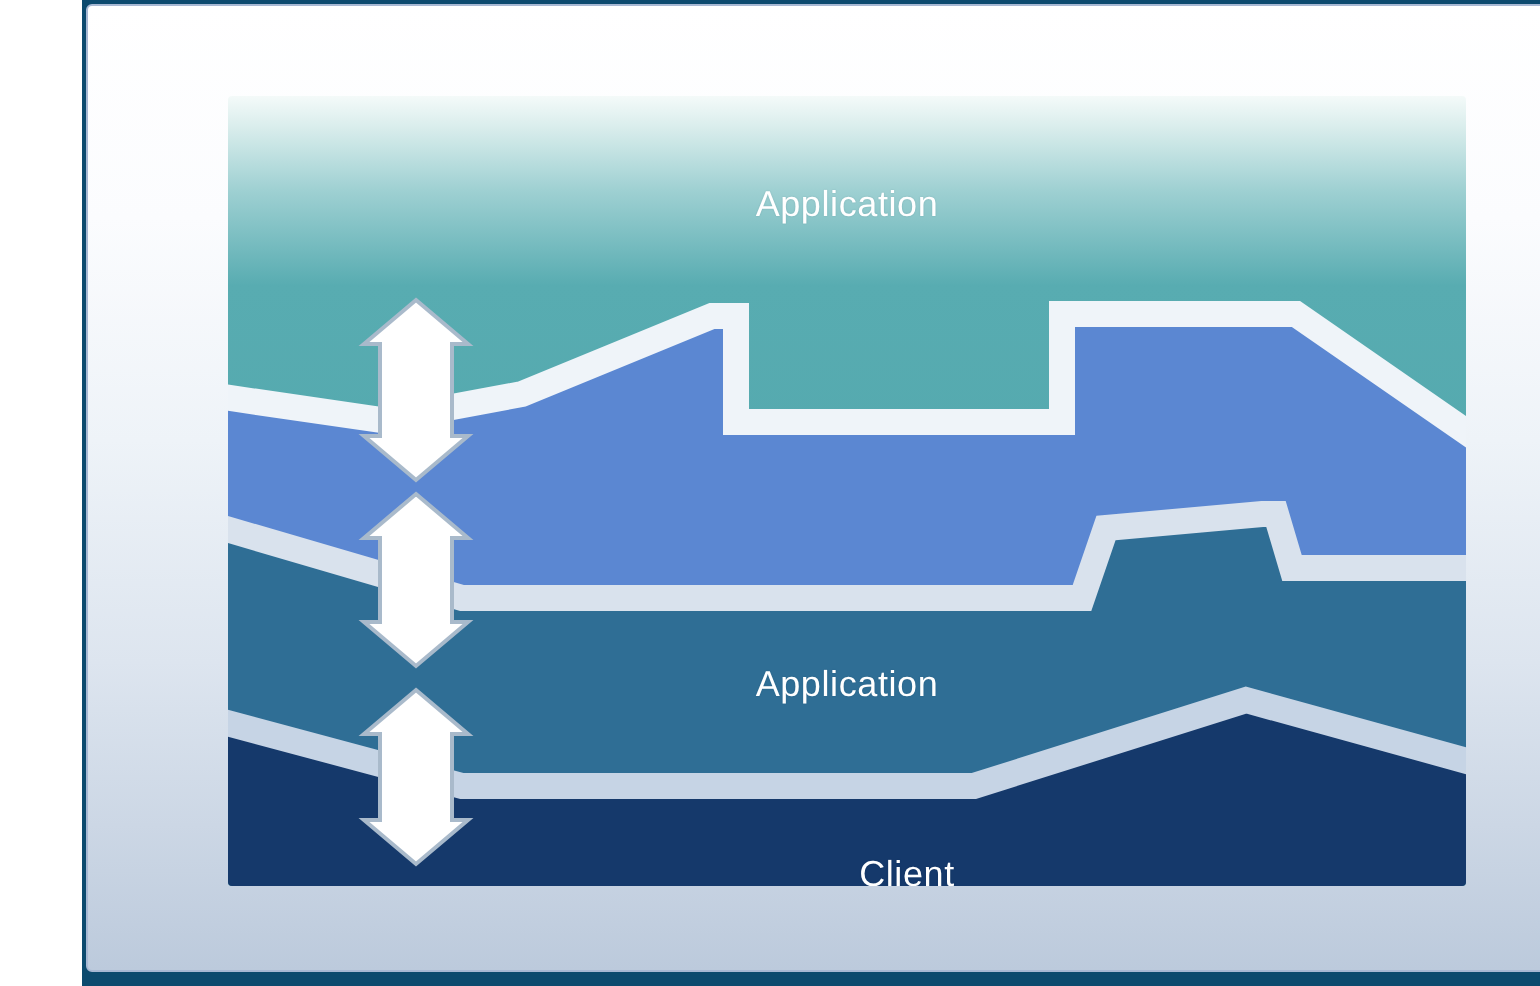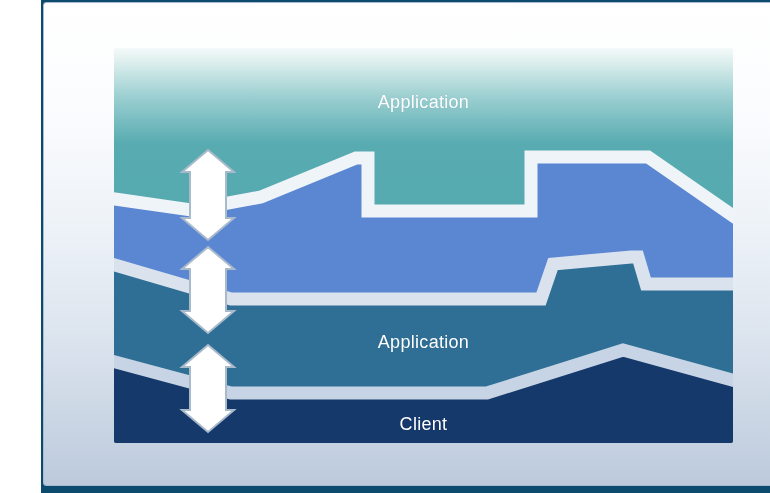--- a/index.html
+++ b/index.html
@@ -9,21 +9,21 @@
          border:1px solid #a7b8d3;border-radius:3px;
          background:linear-gradient(180deg,#ffffff 0%,#fbfcfe 22%,#eef3f8 45%,#dde5ef 68%,#ccd7e5 85%,#bccadc 100%);}
   .panel{position:absolute;left:73px;top:48px;width:619px;height:395px;border-radius:2px;overflow:hidden;}
   .panel svg{position:absolute;left:0;top:0;display:block;}
   .layer-label{position:absolute;left:0;width:619px;text-align:center;color:#ffffff;
                font-size:18px;line-height:25px;letter-spacing:.3px;pointer-events:none;
                text-shadow:0 0 1px rgba(0,40,60,.15);}
   .lbl-application{top:42px;}
   .lbl-framework{top:187px;}
   .lbl-middleware{top:282px;}
-  .lbl-client{top:364px;}
+  .lbl-client{top:377px;padding-left:30px;}
 </style>
 </head>
 <body>
 
 <div class="stage">
   <div class="frame"></div>
 
   <div class="panel">
     <svg width="619" height="395" viewBox="0 0 619 395">
       <defs>

